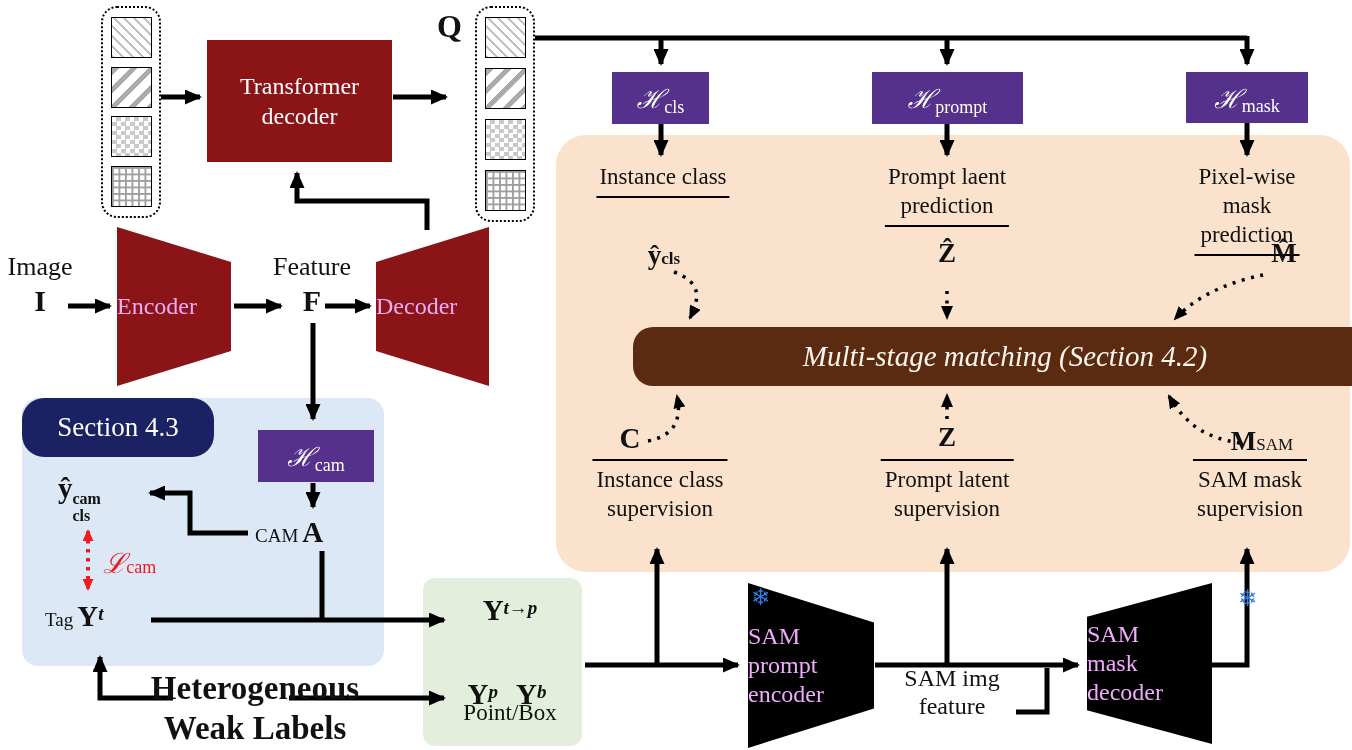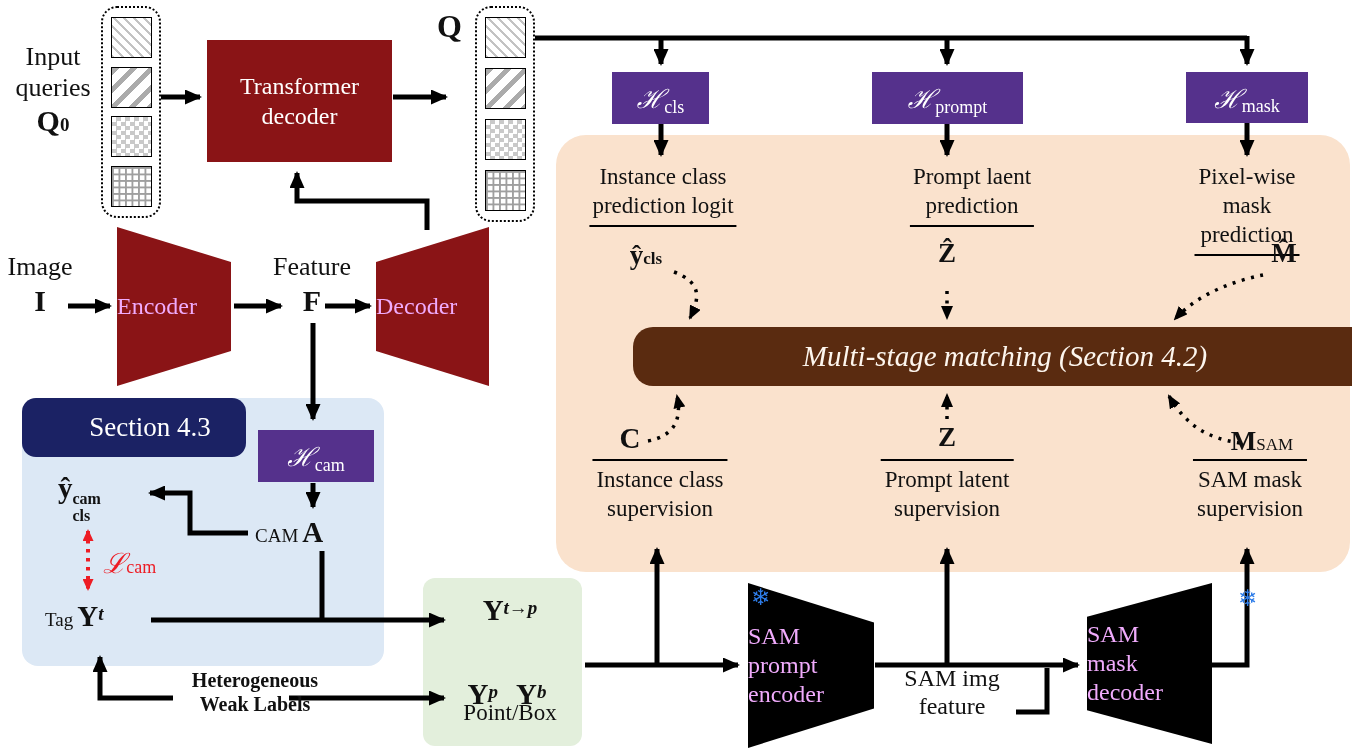--- a/index.html
+++ b/index.html
@@ -7,22 +7,22 @@
          font-family:"Liberation Serif","DejaVu Serif",serif;color:#111;}
   .panel{position:absolute;z-index:1;}
   #connectors{position:absolute;left:0;top:0;z-index:2;}
   .box,.txt{position:absolute;z-index:3;}
   .center{transform:translateX(-50%);text-align:center;}
   
   .peach{left:556px;top:135px;width:794px;height:437px;border-radius:30px;background:var(--peach);}
   .bluep{left:22px;top:398px;width:362px;height:268px;border-radius:16px;background:var(--panel_blue);}
   .greenp{left:423px;top:578px;width:159px;height:168px;border-radius:12px;background:var(--panel_green);}
   
-  .navybox{left:22px;top:398px;width:192px;height:59px;border-radius:14px;background:var(--navy);
-           color:#fff;font-size:27px;display:flex;align-items:center;justify-content:center;padding-left:32px;}
+  .navybox{left:22px;top:398px;width:192px;height:59px;border-radius:22px;background:var(--navy);
+           color:#fff;font-size:27px;display:flex;align-items:center;justify-content:center;}
   .redbox{background:var(--dark_red);color:#fff;display:flex;flex-direction:column;
           align-items:center;justify-content:center;}
   #transformer{left:207px;top:40px;width:185px;height:122px;font-size:24px;line-height:1.25;}
   .hbox{background:var(--purple);color:#fff;display:flex;align-items:center;justify-content:center;
         font-size:26px;}
   .hbox .hsub{font-size:18px;align-self:flex-end;padding-bottom:6px;}
   .hglyph{font-style:italic;}
   #hcls{left:612px;top:72px;width:97px;height:52px;}
   #hprompt{left:872px;top:72px;width:151px;height:52px;}
   #hmask{left:1186px;top:72px;width:122px;height:51px;}
@@ -59,21 +59,21 @@
   .ssup{font-size:19px;font-style:italic;font-weight:bold;vertical-align:super;line-height:0;}
   .pred{font-size:23px;line-height:1.26;border-bottom:2px solid #000;padding:0 3px 4px 3px;}
   .sup{font-size:23px;line-height:1.26;border-top:2px solid #000;padding:5px 4px 0 4px;}
   .bsym{font-weight:bold;font-size:27px;}
   .smallcap{font-size:19px;}
   .stack{display:inline-flex;flex-direction:column;font-size:16px;line-height:1.05;
          vertical-align:-6px;font-weight:bold;}
   .stack .it{font-style:normal;font-weight:bold;}
   .loss{color:var(--loss_red);font-size:28px;font-style:italic;}
   .loss .lsub{font-size:18px;font-style:normal;}
-  .bold2{font-weight:bold;font-size:20px;line-height:1.22;}
+  .bold2{font-weight:bold;font-size:33px;line-height:1.22;}
 </style>
 </head>
 <body>
 
 <div id="stage">
 
   <div class="panel peach"></div>
   <div class="panel bluep"></div>
   <div class="panel greenp"></div>
 
@@ -121,25 +121,20 @@
       <path d="M674 272 C700 282, 701 296, 690 318" marker-end="url(#dh)"></path>
       <path d="M947 291 V318" marker-end="url(#dh)"></path>
       <path d="M1263 275 C1233 281, 1198 294, 1175 319" marker-end="url(#dh)"></path>
       <path d="M648 441 C674 436, 682 420, 677 396" marker-end="url(#dh)"></path>
       <path d="M947 419 V395" marker-end="url(#dh)"></path>
       <path d="M1240 443 C1206 438, 1186 425, 1169 396" marker-end="url(#dh)"></path>
     </g>
     <path d="M88 531 V589" fill="none" stroke="#ed1c24" stroke-width="4" stroke-dasharray="3.5 5.5" marker-start="url(#rh)" marker-end="url(#rh)"></path>
   </svg>
 
-  <div class="txt lbl center" style="left:53px;top:42px;">
-    <div>Input</div>
-    <div>queries</div>
-    <div class="sym"><span>Q</span><span class="ssub">0</span></div>
-  </div>
 
   <div class="box qstack" id="q0box">
     <div class="sq sq1"></div>
     <div class="sq sq2"></div>
     <div class="sq sq3"></div>
     <div class="sq sq4"></div>
   </div>
 
   <div class="box redbox" id="transformer">
     <div>Transformer</div>
@@ -179,37 +174,36 @@
       <span class="hsub">prompt</span>
   </div>
   <div class="box hbox" id="hmask">
     <span class="hglyph">ℋ</span>
       <span class="hsub">mask</span>
   </div>
 
   <div class="txt center" style="left:663px;top:163px;">
     <div class="pred">
       <div>Instance class</div>
-      <div>prediction logit</div>
-    </div>
-  </div>
-  <div class="txt center" style="left:972px;top:163px;">
+    </div>
+  </div>
+  <div class="txt center" style="left:947px;top:163px;">
     <div class="pred">
       <div>Prompt laent</div>
       <div>prediction</div>
     </div>
   </div>
   <div class="txt center" style="left:1247px;top:163px;">
     <div class="pred">
       <div>Pixel-wise mask</div>
       <div>prediction</div>
     </div>
   </div>
 
-  <div class="txt center bsym" style="left:646px;top:240px;">
+  <div class="txt center bsym" style="left:664px;top:240px;">
     <span>ŷ</span><span style="font-size:17px;">cls</span>
   </div>
   <div class="txt center bsym" style="left:947px;top:238px;">Ẑ</div>
   <div class="txt center bsym" style="left:1284px;top:238px;">M̂</div>
 
   <div class="box brownbox">Multi-stage matching (Section 4.2)</div>
 
   <div class="txt center bsym" style="left:630px;top:422px;font-size:29px;">C</div>
   <div class="txt center bsym" style="left:947px;top:422px;">Z</div>
   <div class="txt center bsym" style="left:1262px;top:426px;">

